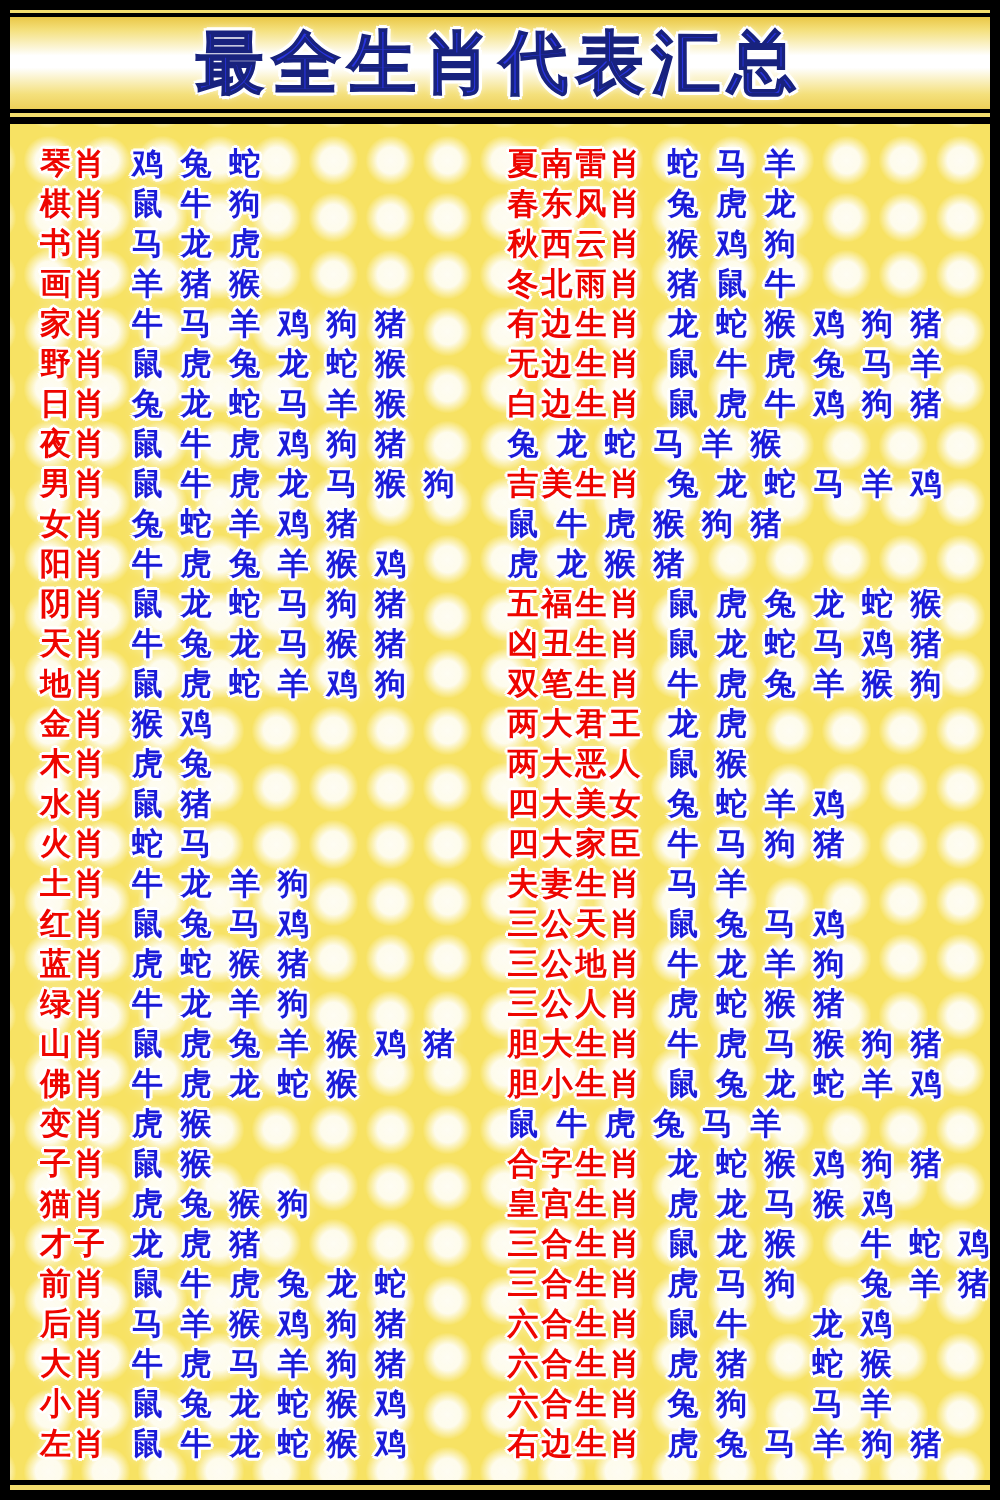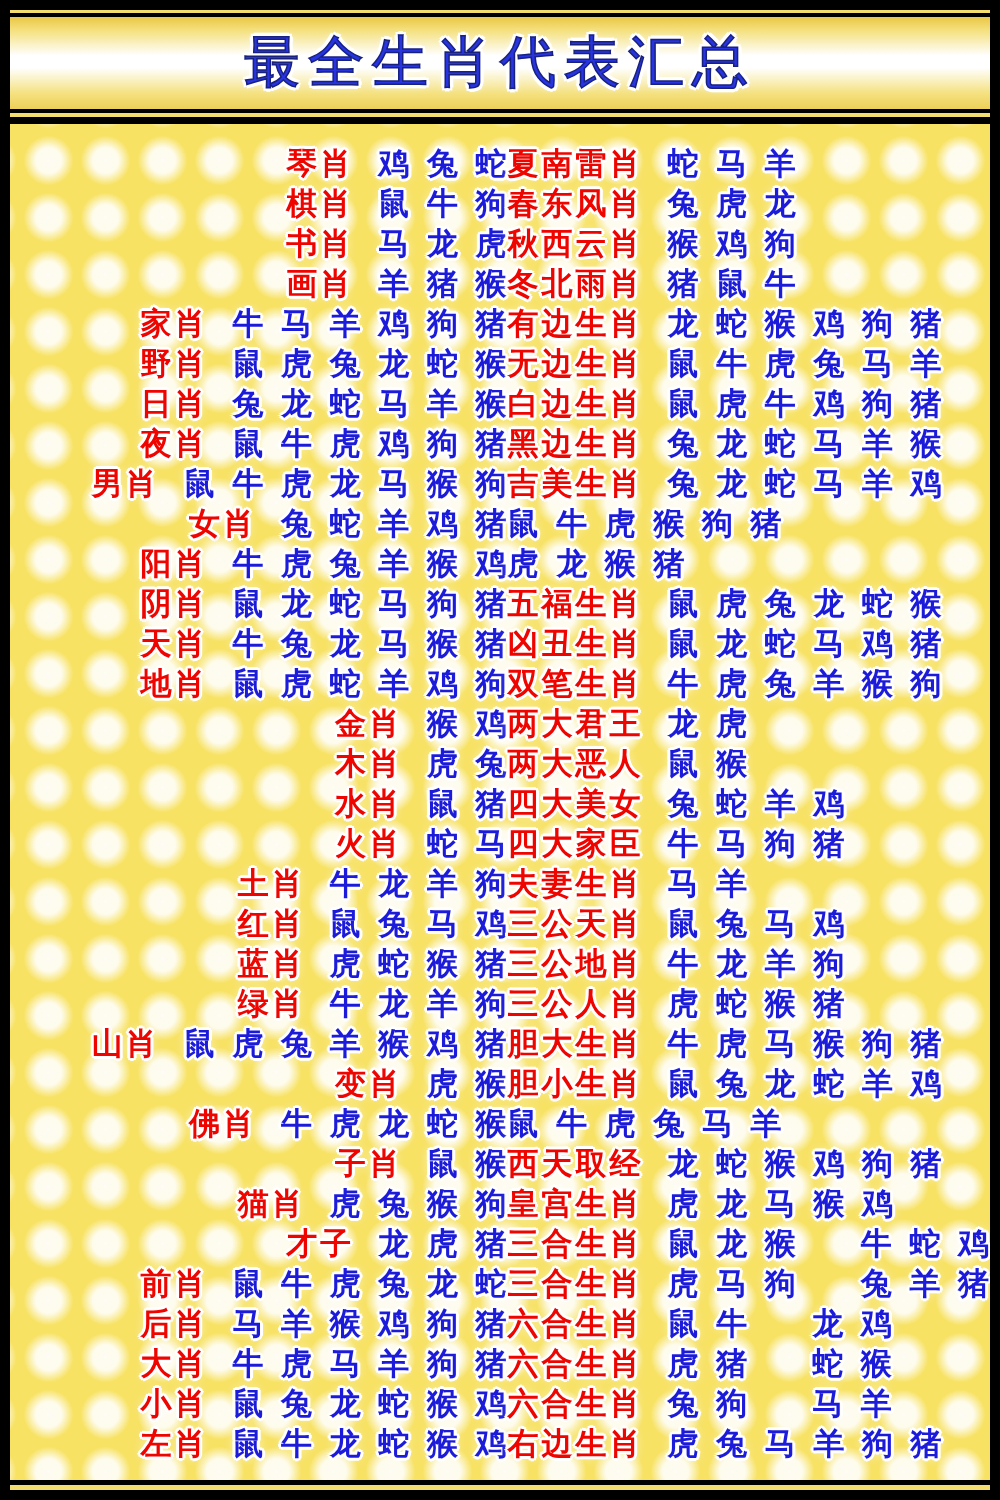--- a/index.html
+++ b/index.html
@@ -29,22 +29,22 @@
   .banner {
     height: 92px;
     background: linear-gradient(to bottom,
       #eac746 0%, #f4e07c 14%, #ffffff 42%, #ffffff 55%,
       #f4e07c 84%, #edd05a 100%);
     display: flex;
     align-items: center;
     justify-content: center;
   }
   .title {
-    font-size: 56px;
-    font-weight: normal;
+    font-size: 68px;
+    font-weight: bold;
     letter-spacing: 8px;
     color: var(--title-color);
     -webkit-text-stroke: 1.5px #18227e;
     text-shadow:
       -3px -3px 0 #fff, 3px -3px 0 #fff, -3px 3px 0 #fff, 3px 3px 0 #fff,
       -4px 0 0 #fff, 4px 0 0 #fff, 0 -4px 0 #fff, 0 4px 0 #fff,
       0 0 10px #fff;
     white-space: nowrap;
   }
   .sliver2 { height: 4px; background: #f3dd6e; }
@@ -55,21 +55,21 @@
     background-image: radial-gradient(circle,
       rgba(255,255,255,0.92) 0px, rgba(255,255,255,0.88) 13px,
       rgba(255,255,255,0) 25px);
     background-size: 57px 57px;
     background-position: 10px 8px;
     display: flex;
     padding: 20px 0 0 30px;
     overflow: hidden;
   }
   .col { display: flex; flex-direction: column; }
-  .col-left { width: 470px; align-items: flex-end; }
+  .col-left { width: 470px; }
   .col-right { flex: 1; }
   .zrow {
     height: 40px;
     line-height: 40px;
     display: flex;
     white-space: nowrap;
   }
   .zrow .label {
     font-weight: bold;
     font-size: 31px;
@@ -197,28 +197,28 @@
   </div>
         <div class="zrow">
     <span class="label">绿肖</span>
     <span class="animals">牛 龙 羊 狗</span>
   </div>
         <div class="zrow">
     <span class="label">山肖</span>
     <span class="animals">鼠 虎 兔 羊 猴 鸡 猪</span>
   </div>
         <div class="zrow">
+    <span class="label">佛肖</span>
+    <span class="animals">牛 虎 龙 蛇 猴</span>
+  </div>
+        <div class="zrow">
     <span class="label">变肖</span>
     <span class="animals">虎 猴</span>
   </div>
         <div class="zrow">
-    <span class="label">佛肖</span>
-    <span class="animals">牛 虎 龙 蛇 猴</span>
-  </div>
-        <div class="zrow">
     <span class="label">子肖</span>
     <span class="animals">鼠 猴</span>
   </div>
         <div class="zrow">
     <span class="label">猫肖</span>
     <span class="animals">虎 兔 猴 狗</span>
   </div>
         <div class="zrow">
     <span class="label">才子</span>
     <span class="animals">龙 虎 猪</span>
@@ -267,21 +267,20 @@
   </div>
         <div class="zrow">
     <span class="label">无边生肖</span>
     <span class="animals">鼠 牛 虎 兔 马 羊</span>
   </div>
         <div class="zrow">
     <span class="label">白边生肖</span>
     <span class="animals">鼠 虎 牛 鸡 狗 猪</span>
   </div>
         <div class="zrow">
-    <span class="label">黑边生肖</span>
     <span class="animals">兔 龙 蛇 马 羊 猴</span>
   </div>
         <div class="zrow">
     <span class="label">吉美生肖</span>
     <span class="animals">兔 龙 蛇 马 羊 鸡</span>
   </div>
         <div class="zrow">
     <span class="animals">鼠 牛 虎 猴 狗 猪</span>
   </div>
         <div class="zrow">
@@ -336,21 +335,21 @@
     <span class="animals">牛 虎 马 猴 狗 猪</span>
   </div>
         <div class="zrow">
     <span class="label">胆小生肖</span>
     <span class="animals">鼠 兔 龙 蛇 羊 鸡</span>
   </div>
         <div class="zrow">
     <span class="animals">鼠 牛 虎 兔 马 羊</span>
   </div>
         <div class="zrow">
-    <span class="label">西天取经</span>
+    <span class="label">合字生肖</span>
     <span class="animals">龙 蛇 猴 鸡 狗 猪</span>
   </div>
         <div class="zrow">
     <span class="label">皇宫生肖</span>
     <span class="animals">虎 龙 马 猴 鸡</span>
   </div>
         <div class="zrow">
     <span class="label">三合生肖</span>
     <span class="animals">鼠 龙 猴　　牛 蛇 鸡</span>
   </div>

